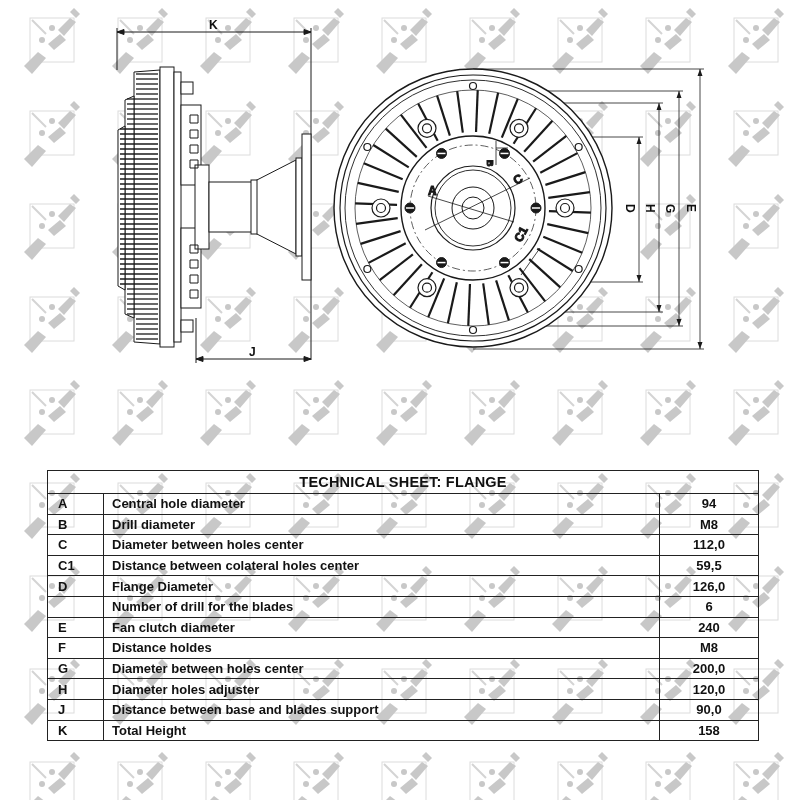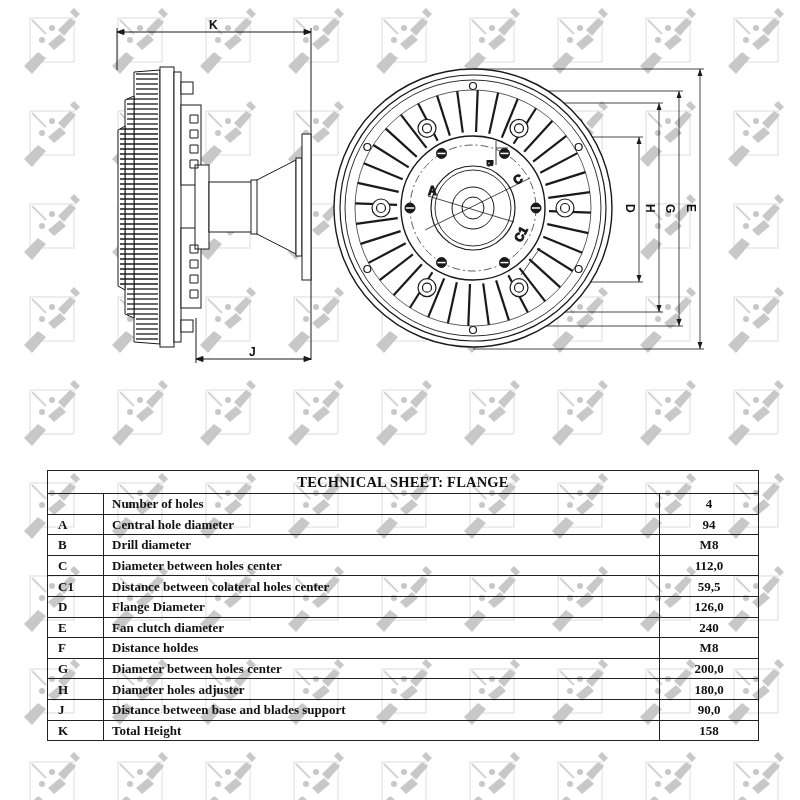--- a/index.html
+++ b/index.html
@@ -1,19 +1,19 @@
 <!DOCTYPE html>
 <html><head>
 <meta charset="utf-8">
 <style>
   html, body { margin:0; padding:0; background:#ffffff; }
   body { width:800px; height:800px; position:relative; overflow:hidden; font-family:"Liberation Sans", sans-serif; color:#111; }
   .wm-layer { position:absolute; left:0; top:0; width:800px; height:800px; pointer-events:none; }
   .drawing { position:absolute; left:0; top:0; width:800px; height:460px; }
-  .tech-table { position:absolute; left:47px; top:470px; width:712px; border-collapse:collapse; background:transparent; font-family:Liberation Serif, serif; font-weight:bold; font-size:13px; }
+  .tech-table { position:absolute; left:47px; top:470px; width:712px; border-collapse:collapse; background:transparent; font-family:Liberation Sans, sans-serif; font-weight:bold; font-size:13px; }
   .tech-table td { border:1px solid #222; padding:0; height:19.6px; line-height:19px; background:transparent; }
   .tech-table .section-title td { text-align:center; font-size:14.5px; height:22px; letter-spacing:0.2px; }
   .tech-table td.code { width:56px; padding-left:10px; box-sizing:border-box; }
   .tech-table td.desc { padding-left:8px; }
   .tech-table td.val { width:98px; text-align:center; }
   .dim-label { font-family:"Liberation Sans", sans-serif; font-size:12px; font-weight:bold; fill:#111; }
 </style>
 </head>
 <body>
 
@@ -344,25 +344,20 @@
   <text class="dim-label" transform="translate(666,204) rotate(90)">G</text>
   <text class="dim-label" transform="translate(687,204) rotate(90)">E</text>
 </svg>
 
 <table class="tech-table">
   <tbody>
     <tr class="section-title">
       <td colspan="3">TECHNICAL SHEET: FLANGE</td>
     </tr>
     <tr>
-        <td class="code"></td>
-        <td class="desc">Number of holes</td>
-        <td class="val">4</td>
-      </tr>
-    <tr>
         <td class="code">A</td>
         <td class="desc">Central hole diameter</td>
         <td class="val">94</td>
       </tr>
     <tr>
         <td class="code">B</td>
         <td class="desc">Drill diameter</td>
         <td class="val">M8</td>
       </tr>
     <tr>
@@ -374,38 +369,43 @@
         <td class="code">C1</td>
         <td class="desc">Distance between colateral holes center</td>
         <td class="val">59,5</td>
       </tr>
     <tr>
         <td class="code">D</td>
         <td class="desc">Flange Diameter</td>
         <td class="val">126,0</td>
       </tr>
     <tr>
+        <td class="code"></td>
+        <td class="desc">Number of drill for the blades</td>
+        <td class="val">6</td>
+      </tr>
+    <tr>
         <td class="code">E</td>
         <td class="desc">Fan clutch diameter</td>
         <td class="val">240</td>
       </tr>
     <tr>
         <td class="code">F</td>
         <td class="desc">Distance holdes</td>
         <td class="val">M8</td>
       </tr>
     <tr>
         <td class="code">G</td>
         <td class="desc">Diameter between holes center</td>
         <td class="val">200,0</td>
       </tr>
     <tr>
         <td class="code">H</td>
         <td class="desc">Diameter holes adjuster</td>
-        <td class="val">180,0</td>
+        <td class="val">120,0</td>
       </tr>
     <tr>
         <td class="code">J</td>
         <td class="desc">Distance between base and blades support</td>
         <td class="val">90,0</td>
       </tr>
     <tr>
         <td class="code">K</td>
         <td class="desc">Total Height</td>
         <td class="val">158</td>

